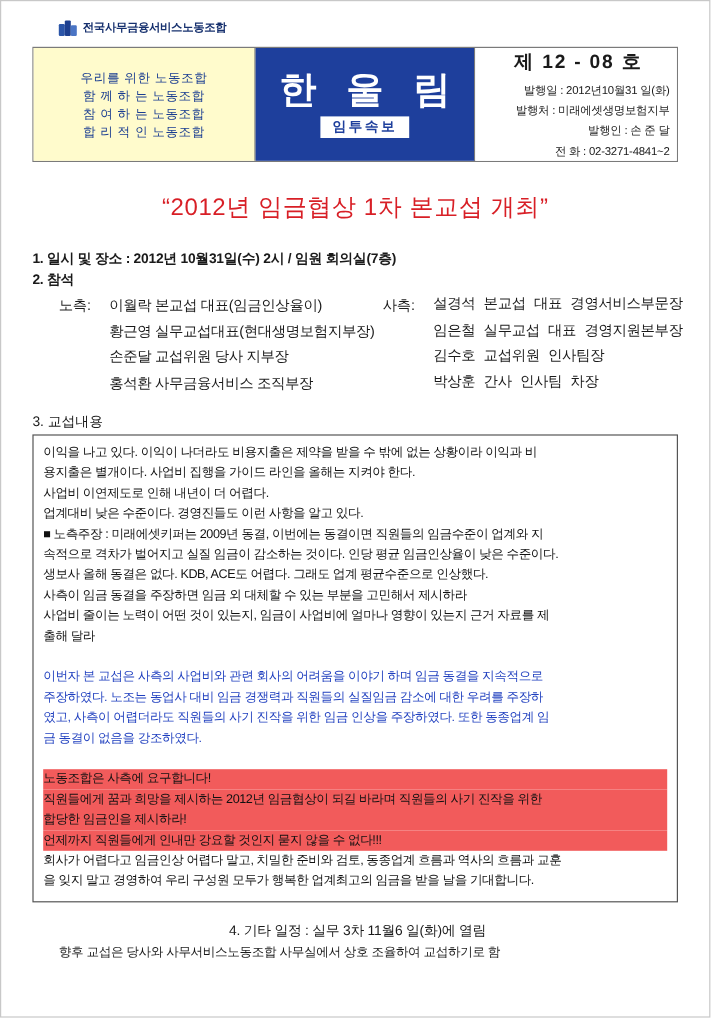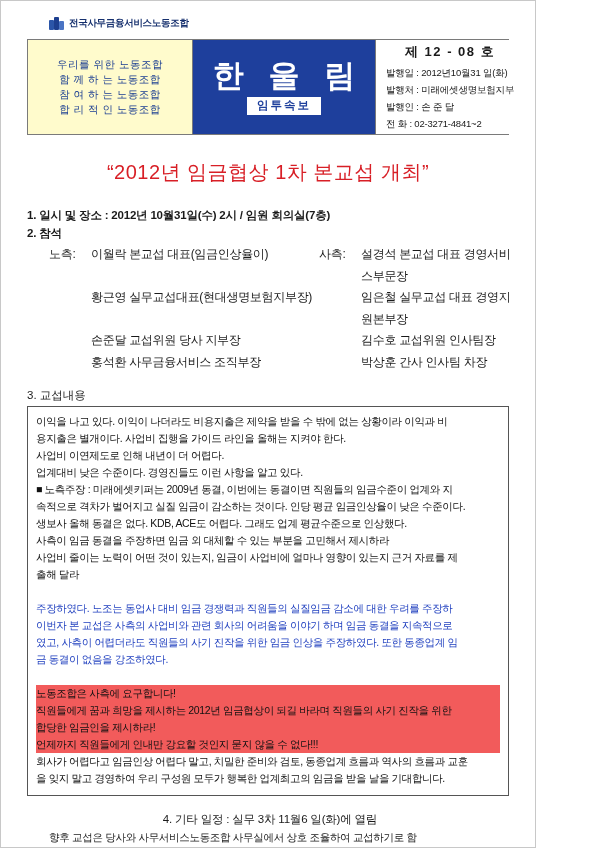--- a/index.html
+++ b/index.html
@@ -9,21 +9,21 @@
   }
   body {
     width: 600px;
     height: 848px;
     font-family: "Liberation Sans", "DejaVu Sans", sans-serif;
     color: #1a1a1a;
     position: relative;
     overflow: hidden;
   }
   .page {
-    width: 536px;
+    width: 592px;
     height: 848px;
     box-sizing: border-box;
     border: 1px solid #c8c8c8;
     padding: 10px 22px 0 22px;
     position: relative;
     background: #fff;
   }
 
   
   .org-line {
@@ -65,21 +65,21 @@
   }
   .mast-left {
     flex: 0 0 164px;
     background: #fffbcc;
     border-right: 1px solid #7a7a7a;
     display: flex;
     flex-direction: column;
     justify-content: center;
     align-items: center;
     gap: 1px;
-    padding: 2px 0;
+    padding: 2px 10px;
   }
   .mast-left .slogan {
     font-size: 10.5px;
     color: #1a3d91;
     letter-spacing: 0.5px;
     white-space: nowrap;
   }
   .mast-center {
     flex: 0 0 182px;
     background: #1e3f9c;
@@ -111,30 +111,31 @@
   .mast-right {
     flex: 1 1 auto;
     background: #ffffff;
     display: flex;
     flex-direction: column;
     justify-content: center;
     padding: 0 6px 0 10px;
     gap: 4px;
   }
   .mast-right .issue-no {
-    font-size: 13px;
+    font-size: 16px;
     font-weight: bold;
     letter-spacing: 1.5px;
     text-align: center;
     margin-bottom: 2px;
   }
   .mast-right .meta {
     font-size: 9.5px;
     letter-spacing: -0.2px;
     white-space: nowrap;
+    text-align: right;
   }
 
   
   .headline {
     text-align: center;
     color: #d81f26;
     font-size: 20px;
     font-weight: normal;
     letter-spacing: 0.5px;
     margin: 24px 0 22px 0;
@@ -147,21 +148,21 @@
     letter-spacing: -0.2px;
     font-weight: bold;
   }
   .sec-head { margin-left: 4px; }
 
   .attend-block { margin-top: 2px; }
   .attend-row { display: flex; margin-left: 26px; font-size: 12px; line-height: 1.8; letter-spacing: -0.3px;}
   .attend-row .lead { flex: 0 0 42px; }
   .attend-row .left { flex: 0 0 228px; }
   .attend-row .lead2 { flex: 0 0 42px; }
-  .attend-row .right { flex: 1 1 auto; }
+  .attend-row .right { flex: 1 1 auto; font-family: Liberation Mono, monospace; }
 
   
   .neg-title { font-size: 11.5px; margin: 14px 0 3px 4px; }
   .neg-box {
     border: 1px solid #555;
     margin: 0 4px;
     padding: 6px 8px 8px 8px;
     box-sizing: border-box;
   }
   .neg-line {
@@ -264,22 +265,22 @@
     <div class="neg-line">용지출은 별개이다.     사업비 집행을 가이드 라인을 올해는 지켜야 한다.</div>
     <div class="neg-line">사업비 이연제도로 인해 내년이 더 어렵다.</div>
     <div class="neg-line">업계대비 낮은 수준이다.     경영진들도 이런 사항을 알고 있다.</div>
     <div class="neg-line">■ 노측주장 : 미래에셋키퍼는 2009년 동결, 이번에는 동결이면 직원들의 임금수준이 업계와 지</div>
     <div class="neg-line">속적으로 격차가 벌어지고 실질 임금이 감소하는 것이다. 인당 평균 임금인상율이 낮은 수준이다.</div>
     <div class="neg-line">생보사 올해 동결은 없다.    KDB, ACE도 어렵다.     그래도 업계 평균수준으로 인상했다.</div>
     <div class="neg-line">사측이 임금 동결을 주장하면 임금 외 대체할 수 있는 부분을 고민해서 제시하라</div>
     <div class="neg-line">사업비 줄이는 노력이 어떤 것이 있는지, 임금이 사업비에 얼마나 영향이 있는지 근거 자료를 제</div>
     <div class="neg-line">출해 달라</div>
     <div class="neg-line">&nbsp;</div>
+    <div class="neg-line blue">이번자 본 교섭은 사측의 사업비와 관련 회사의 어려움을 이야기 하며 임금 동결을 지속적으로</div>
     <div class="neg-line blue">주장하였다.     노조는 동업사 대비 임금 경쟁력과 직원들의 실질임금 감소에 대한 우려를 주장하</div>
-    <div class="neg-line blue">이번자 본 교섭은 사측의 사업비와 관련 회사의 어려움을 이야기 하며 임금 동결을 지속적으로</div>
     <div class="neg-line blue">였고, 사측이 어렵더라도 직원들의 사기 진작을 위한 임금 인상을 주장하였다.     또한 동종업계 임</div>
     <div class="neg-line blue">금 동결이 없음을 강조하였다.</div>
     <div class="neg-line">&nbsp;</div>
     <div class="neg-line hl">노동조합은 사측에 요구합니다!</div>
     <div class="neg-line hl">직원들에게 꿈과 희망을 제시하는 2012년 임금협상이 되길 바라며 직원들의 사기 진작을 위한</div>
     <div class="neg-line hl">합당한 임금인을 제시하라!</div>
     <div class="neg-line hl">언제까지 직원들에게 인내만 강요할 것인지 묻지 않을 수 없다!!!</div>
     <div class="neg-line">회사가 어렵다고 임금인상 어렵다 말고, 치밀한 준비와 검토, 동종업계 흐름과 역사의 흐름과 교훈</div>
     <div class="neg-line">을 잊지 말고 경영하여 우리 구성원 모두가 행복한 업계최고의 임금을 받을 날을 기대합니다.</div>
   </div>

